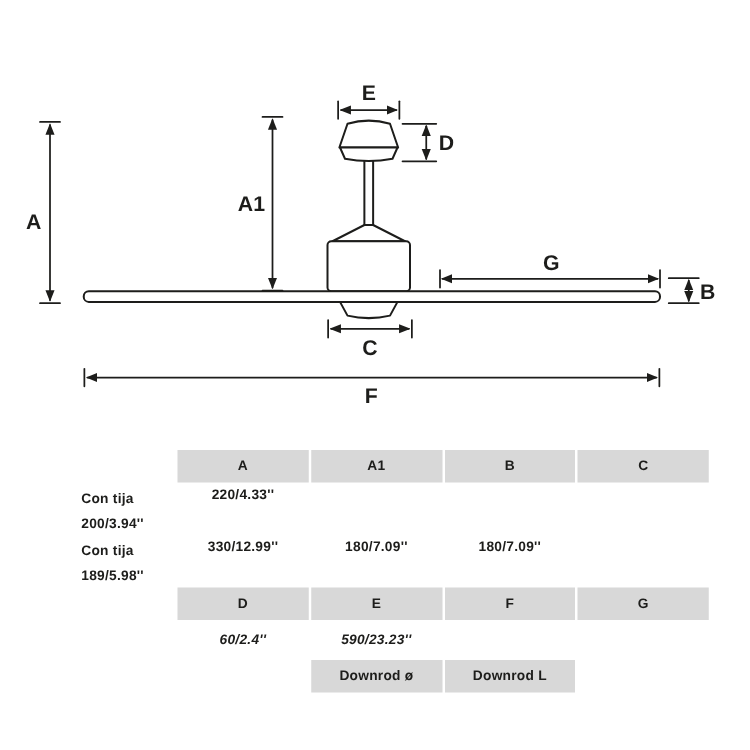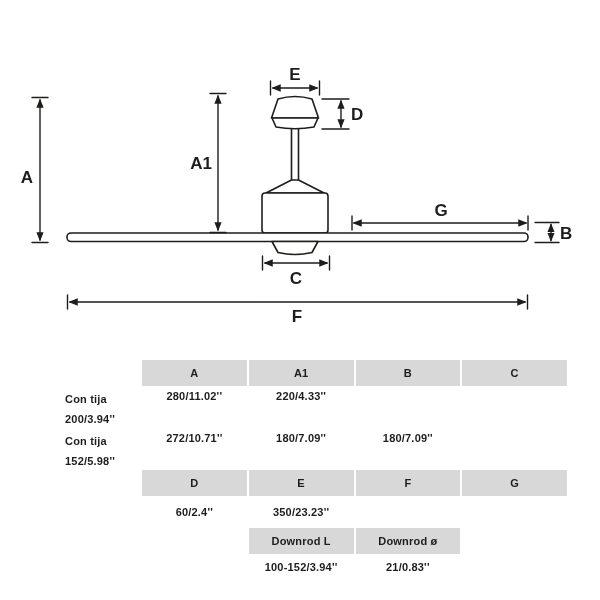--- a/index.html
+++ b/index.html
@@ -52,21 +52,21 @@
     font-size: 11px;
   }
   .clabel {
     display: flex;
     flex-direction: column;
     align-items: center;
     justify-content: space-between;
     line-height: 18px;
     text-align: center;
   }
-  .tvals { height: 32px; }
+  .tvals { height: 32px; font-style: italic; }
   .tvals2 { height: 26px; }
 </style>
 </head>
 <body>
 
 <div class="diagram-wrap">
   <svg width="600" height="340" viewBox="0 0 600 340">
     <defs>
       <marker id="arr" viewBox="0 0 10 10" refX="8.5" refY="5" markerWidth="6.5" markerHeight="6.5" orient="auto-start-reverse">
         <path d="M0,1 L10,5 L0,9 Z" fill="#1d1d1b"></path>
@@ -140,59 +140,51 @@
     <div class="cell chead">A1</div>
     <div class="cell chead">B</div>
     <div class="cell chead">C</div>
   </div>
 
   <div class="trow tgroup">
     <div class="cell clabel">
       <div>Con tija</div>
       <div>200/3.94''</div>
     </div>
-    <div class="cell">280/11.02''</div>
     <div class="cell">220/4.33''</div>
     <div class="cell"></div>
     <div class="cell"></div>
   </div>
 
   <div class="trow tgroup">
     <div class="cell clabel">
       <div>Con tija</div>
-      <div>152/5.98''</div>
+      <div>189/5.98''</div>
     </div>
-    <div class="cell">272/10.71''</div>
+    <div class="cell">330/12.99''</div>
     <div class="cell">180/7.09''</div>
     <div class="cell">180/7.09''</div>
   </div>
 
   <div class="trow theader">
     <div class="cell cblank"></div>
     <div class="cell chead">D</div>
     <div class="cell chead">E</div>
     <div class="cell chead">F</div>
     <div class="cell chead">G</div>
   </div>
 
   <div class="trow tvals">
     <div class="cell cblank"></div>
     <div class="cell">60/2.4''</div>
-    <div class="cell">350/23.23''</div>
+    <div class="cell">590/23.23''</div>
   </div>
 
   <div class="trow theader">
     <div class="cell cblank"></div>
     <div class="cell cblank"></div>
+    <div class="cell chead">Downrod ø</div>
     <div class="cell chead">Downrod L</div>
-    <div class="cell chead">Downrod ø</div>
     <div class="cell cblank"></div>
   </div>
 
-  <div class="trow tvals2">
-    <div class="cell cblank"></div>
-    <div class="cell cblank"></div>
-    <div class="cell">100-152/3.94''</div>
-    <div class="cell">21/0.83''</div>
-    <div class="cell cblank"></div>
-  </div>
 
 </div>
 
 </body></html>

